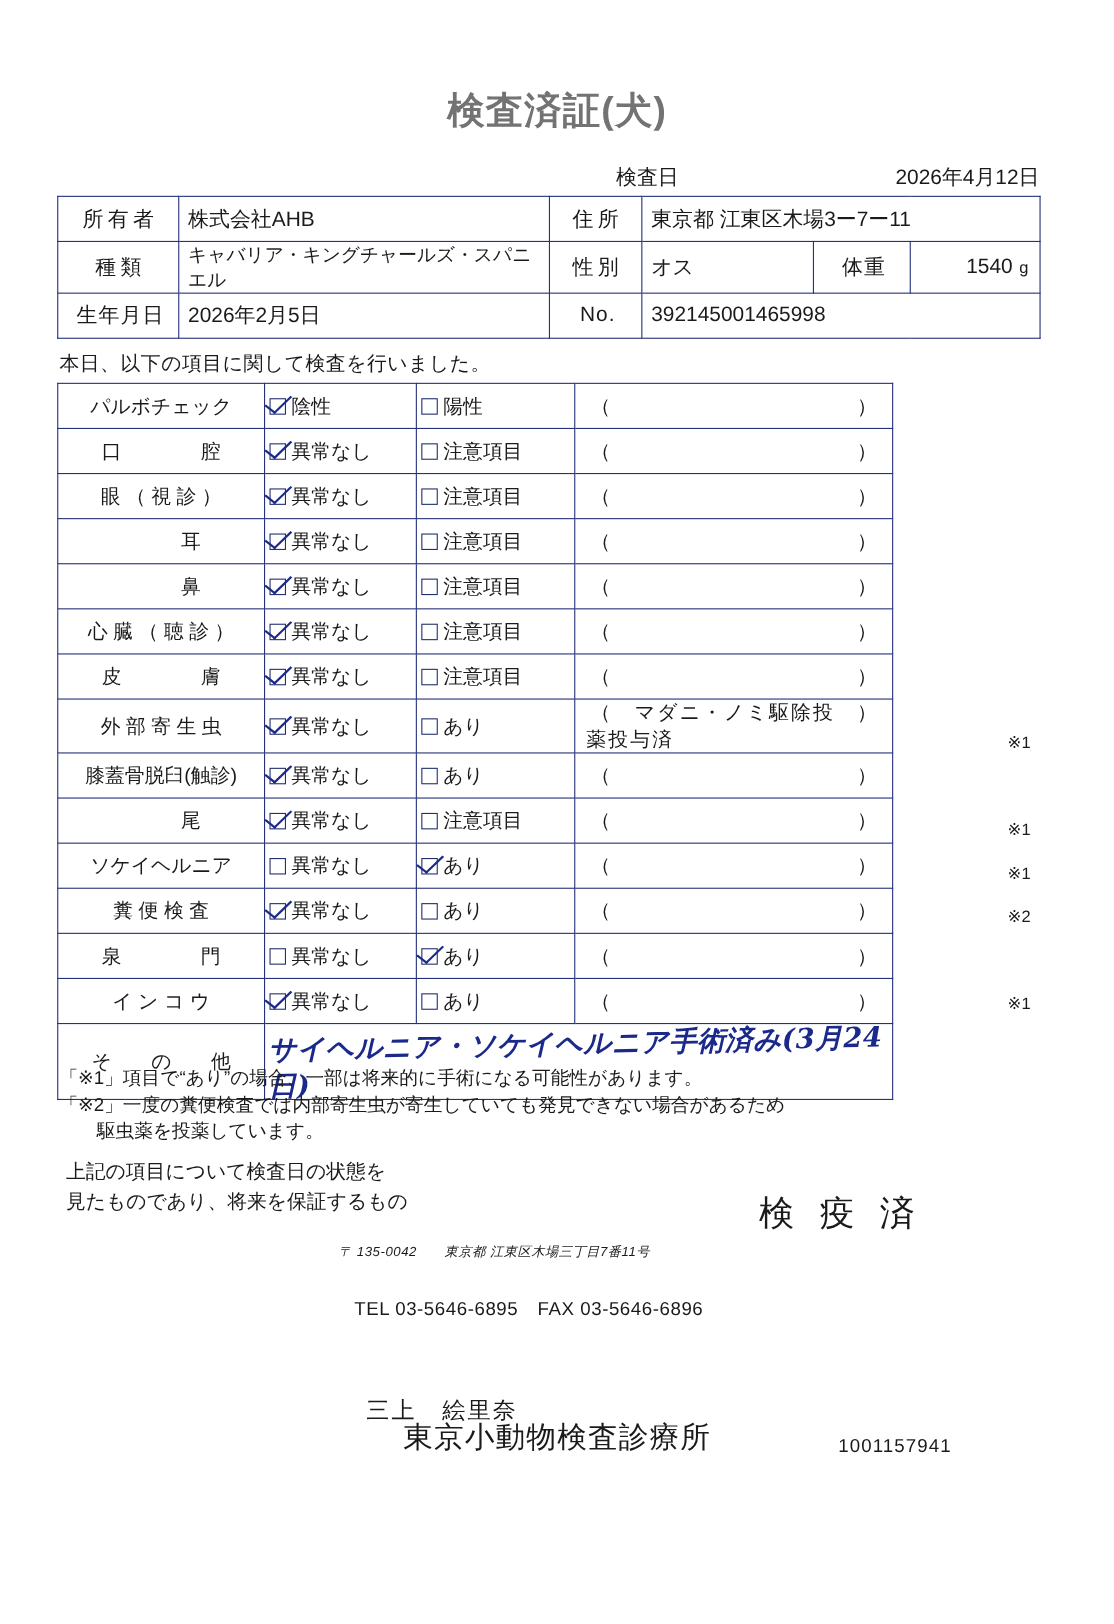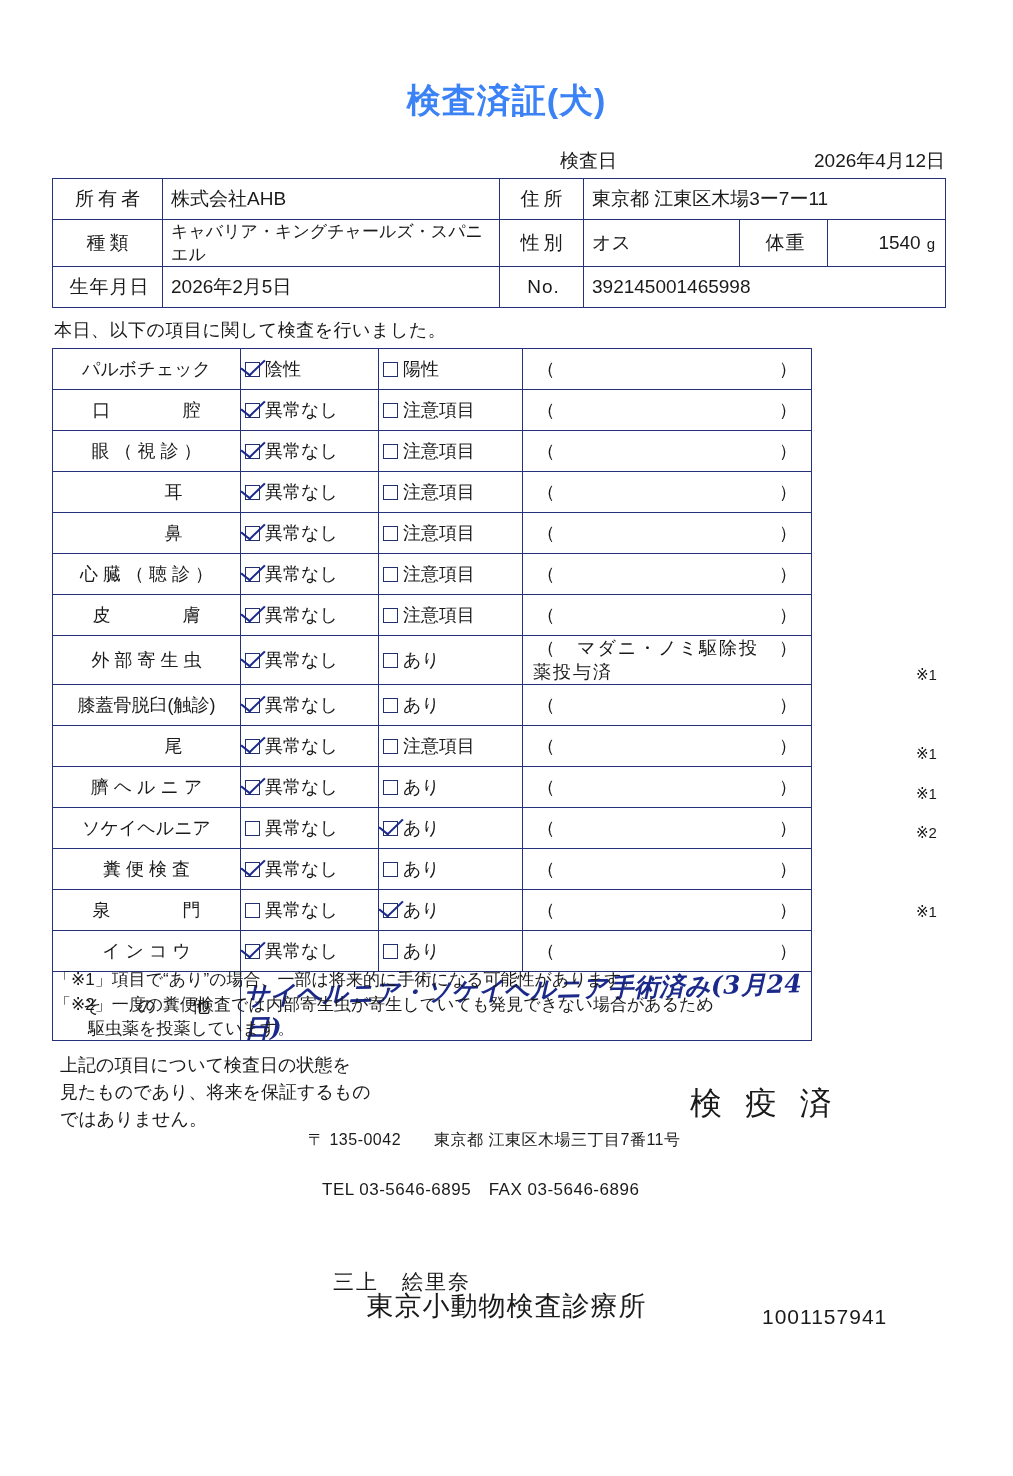--- a/index.html
+++ b/index.html
@@ -23,21 +23,21 @@
   
   .title {
     position: absolute;
     top: 78px;
     left: 0;
     width: 1013px;
     text-align: center;
     font-size: 34px;
     font-weight: 700;
     letter-spacing: 1px;
-    color: #3b82f6;
+    color: #737373;
   }
 
   
   .exam-date-row {
     position: absolute;
     top: 148px;
     left: 560px;
     width: 385px;
     display: flex;
     align-items: flex-end;
@@ -191,23 +191,24 @@
     font-size: 32px;
     letter-spacing: 7px;
     font-weight: 500;
   }
 
   
   .addr {
     position: absolute;
     top: 1130px;
     left: 308px;
-    font-size: 16px;
+    font-size: 12px;
     letter-spacing: 0.5px;
     white-space: nowrap;
+    font-style: italic;
   }
   .tel {
     position: absolute;
     top: 1178px;
     left: 322px;
     font-size: 17px;
     letter-spacing: 0.5px;
     white-space: nowrap;
   }
   .clinic {
@@ -225,21 +226,21 @@
     left: 0;
     width: 804px;
     text-align: center;
     font-size: 21px;
     letter-spacing: 2px;
   }
   .serial {
     position: absolute;
     top: 1305px;
     left: 762px;
-    font-size: 21px;
+    font-size: 17px;
     letter-spacing: 1px;
     font-family: "Liberation Sans", sans-serif;
   }
 </style>
 </head>
 <body>
 
 <div class="page">
 
   <div class="title">検査済証(犬)</div>
@@ -342,26 +343,20 @@
           <td class="opt-b"><span class="box"></span><span>あり</span></td>
           <td class="rest"><span class="paren-r">）</span><span class="paren-l">（</span><span style="padding-left: 22px; letter-spacing: 2px;"></span></td>
         </tr>
         <tr>
           <td class="item-name">　　　尾</td>
           <td class="opt-a"><span class="box checked"></span><span>異常なし</span></td>
           <td class="opt-b"><span class="box"></span><span>注意項目</span></td>
           <td class="rest"><span class="paren-r">）</span><span class="paren-l">（</span><span style="padding-left: 22px; letter-spacing: 2px;"></span></td>
         </tr>
         <tr>
-          <td class="item-name">臍 ヘ ル ニ ア</td>
-          <td class="opt-a"><span class="box checked"></span><span>異常なし</span></td>
-          <td class="opt-b"><span class="box"></span><span>あり</span></td>
-          <td class="rest"><span class="paren-r">）</span><span class="paren-l">（</span><span style="padding-left: 22px; letter-spacing: 2px;"></span></td>
-        </tr>
-        <tr>
           <td class="item-name">ソケイヘルニア</td>
           <td class="opt-a"><span class="box"></span><span>異常なし</span></td>
           <td class="opt-b"><span class="box checked"></span><span>あり</span></td>
           <td class="rest"><span class="paren-r">）</span><span class="paren-l">（</span><span style="padding-left: 22px; letter-spacing: 2px;"></span></td>
         </tr>
         <tr>
           <td class="item-name">糞 便 検 査</td>
           <td class="opt-a"><span class="box checked"></span><span>異常なし</span></td>
           <td class="opt-b"><span class="box"></span><span>あり</span></td>
           <td class="rest"><span class="paren-r">）</span><span class="paren-l">（</span><span style="padding-left: 22px; letter-spacing: 2px;"></span></td>
@@ -387,21 +382,20 @@
 
   <div class="footnotes">
     <div>「※1」項目で“あり”の場合、一部は将来的に手術になる可能性があります。</div>
     <div>「※2」一度の糞便検査では内部寄生虫が寄生していても発見できない場合があるため</div>
     <div class="fn-indent">駆虫薬を投薬しています。</div>
   </div>
 
   <div class="disclaimer">
     <div>上記の項目について検査日の状態を</div>
     <div>見たものであり、将来を保証するもの</div>
-    <div>ではありません。</div>
   </div>
 
   <div class="quarantine">検 疫 済</div>
 
   <div class="addr">〒 135-0042　　東京都 江東区木場三丁目7番11号</div>
   <div class="tel">TEL 03-5646-6895　FAX 03-5646-6896</div>
   <div class="clinic">東京小動物検査診療所</div>
   <div class="doctor">三上　絵里奈</div>
   <div class="serial">1001157941</div>
 

